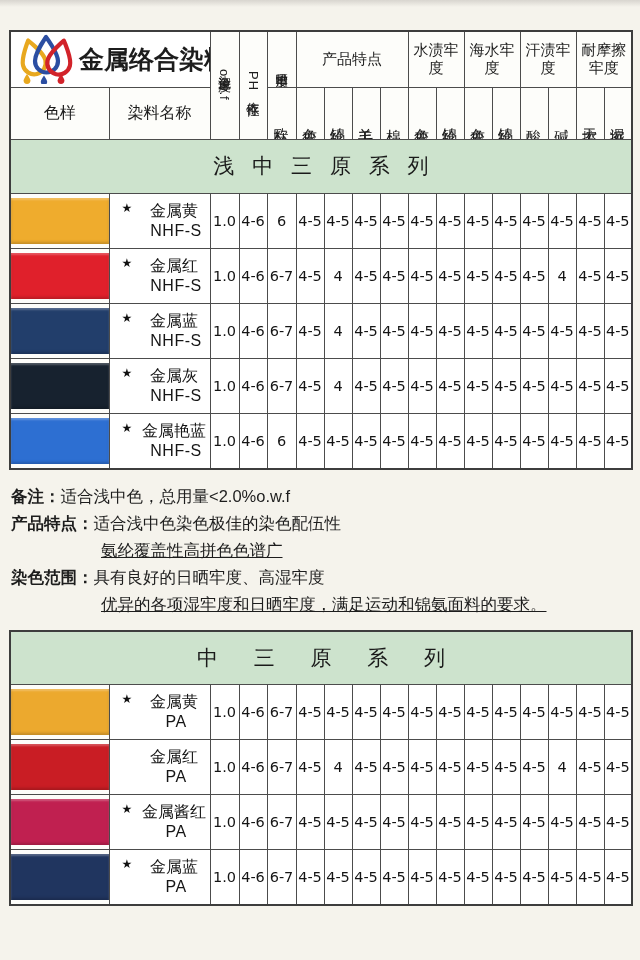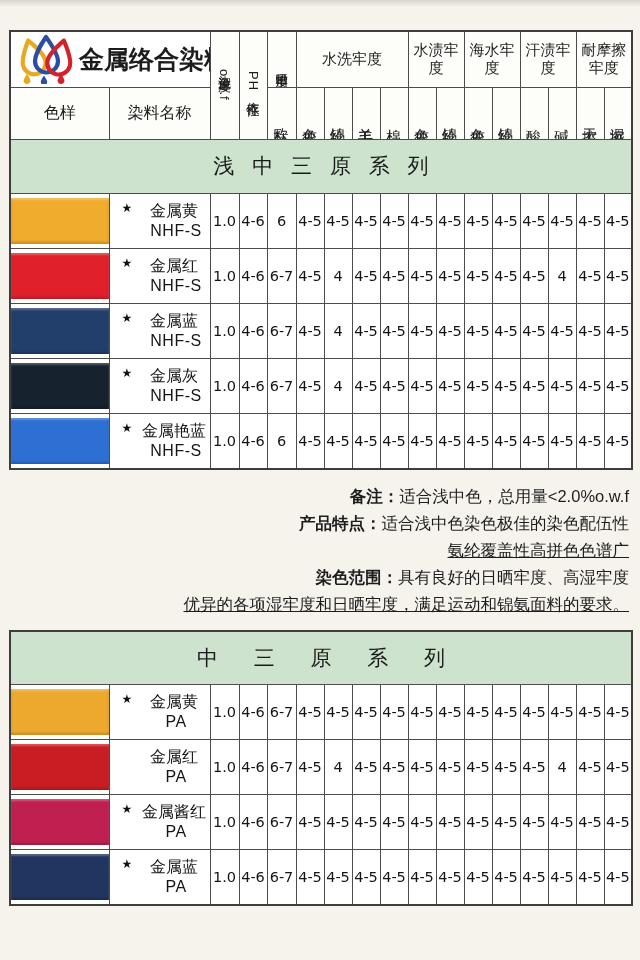--- a/index.html
+++ b/index.html
@@ -64,21 +64,21 @@
     box-shadow:inset 0 2px 2px rgba(255,255,255,.25), inset 0 -2px 3px rgba(0,0,0,.18);
   }
   td.name-cell { text-align:left; position:relative; background:#fff; }
   .name-inner { padding-left:29px; line-height:1.25; }
   .dye-star { position:absolute; left:12px; top:7px; font-size:12px; color:#111; }
   .dye-name { font-size:16px; color:#151515; }
   .dye-code { font-size:16px; color:#151515; padding-left:4px; letter-spacing:0.5px; }
   td.val-cell { font-size:14.5px; color:#141414; background:#fff; font-family:"DejaVu Sans","Liberation Sans",sans-serif; }
 
   .notes { padding:13px 2px 10px 2px; font-size:16.5px; line-height:27px; color:#1d1d1d; }
-  .note-line { white-space:nowrap;text-align:right; }
+  .note-line { white-space:nowrap; }
   .note-line .lbl { font-weight:bold; }
   .note-line.indent { padding-left:90px;text-decoration:underline; }
 
   .t2 { margin-top:2px; }
 
   
   .logo-svg { width:58px; height:50px; flex:0 0 auto; }
 </style>
 </head>
 <body>
@@ -118,21 +118,21 @@
               <path d="M10 40 c0 0 -3.4 4.6 -3.4 6.6 a3.4 3.4 0 0 0 6.8 0 C13.4 44.6 10 40 10 40 Z" fill="#e8a81f"></path>
               <path d="M27 41.5 c0 0 -3.2 4.4 -3.2 6.2 a3.2 3.2 0 0 0 6.4 0 C30.2 45.9 27 41.5 27 41.5 Z" fill="#2b4ea2"></path>
               <path d="M44 40 c0 0 -3.4 4.6 -3.4 6.6 a3.4 3.4 0 0 0 6.8 0 C47.4 44.6 44 40 44 40 Z" fill="#d2232a"></path>
             </svg>
             <span class="logo-text">金属络合染料</span>
           </div>
         </th>
         <th rowspan="2"><span class="vtext">染色深度o.w.f</span></th>
         <th rowspan="2"><span class="vtext">PH依存性</span></th>
         <th><span class="vtext sm">日晒牢度</span></th>
-        <th colspan="4">水洗牢度</th>
+        <th colspan="4">产品特点</th>
         <th colspan="2">水渍牢度</th>
         <th colspan="2">海水牢度</th>
         <th colspan="2">汗渍牢度</th>
         <th colspan="2">耐摩擦牢度</th>
       </tr>
       <tr class="hr2">
         <th>色样</th>
         <th>染料名称</th>
         <th><span class="vtext">欧标</span></th>
         <th><span class="vtext">色变</span></th>

